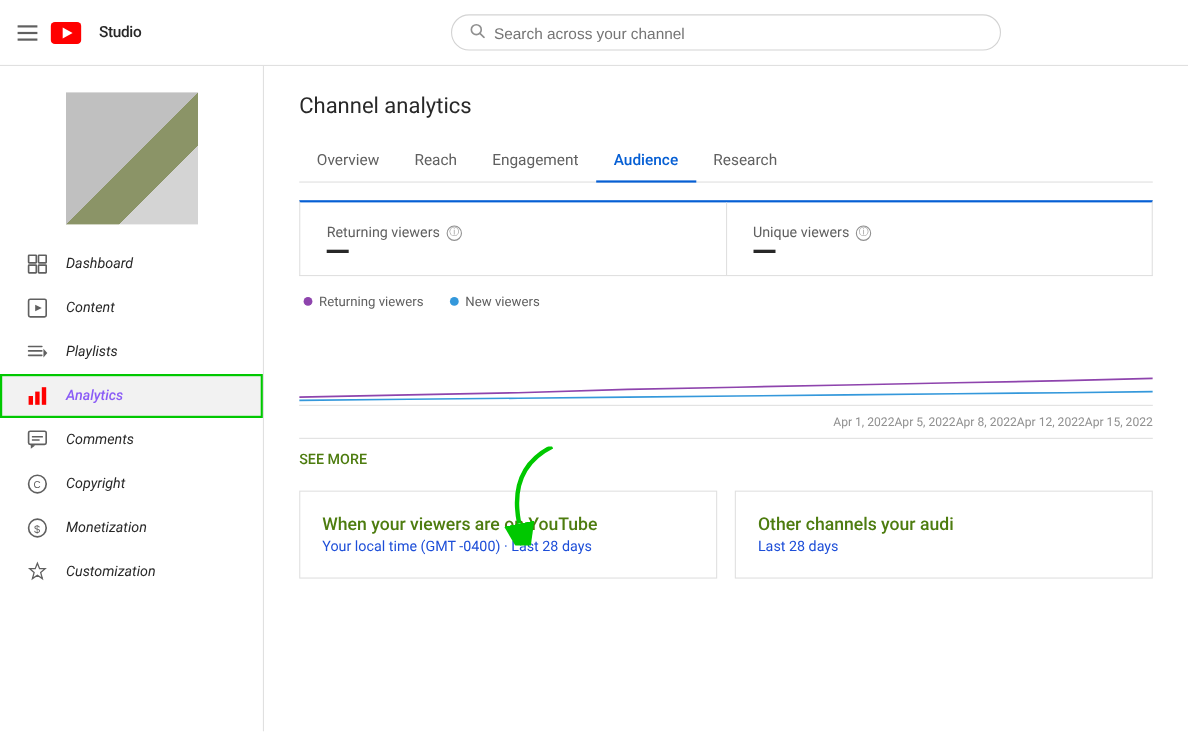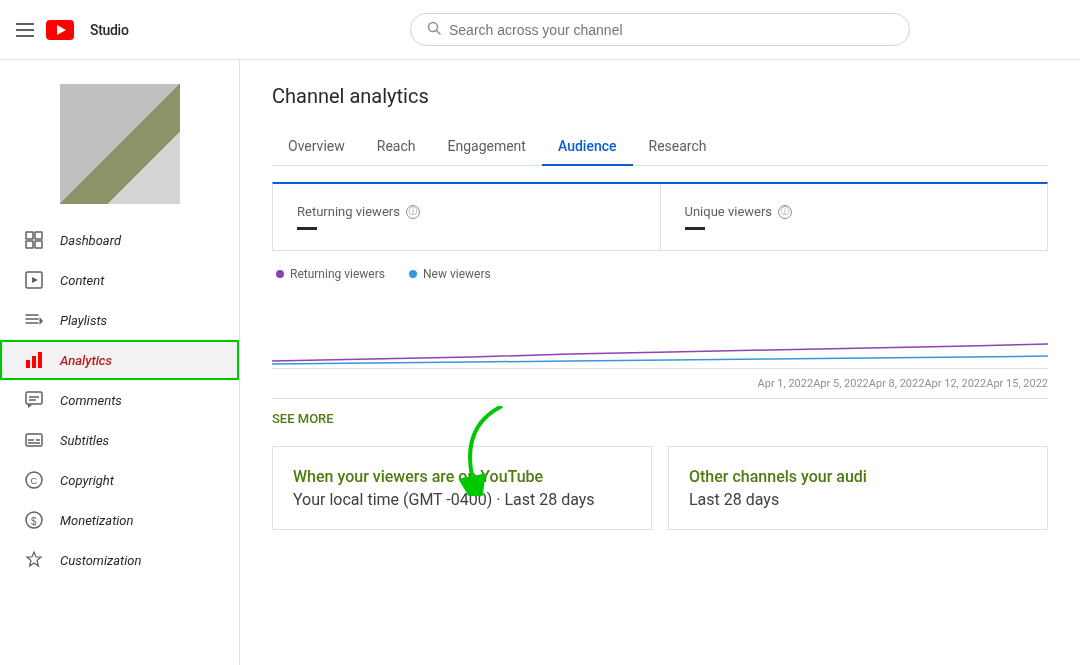--- a/index.html
+++ b/index.html
@@ -113,21 +113,21 @@
       padding: 10px 24px;
       gap: 16px;
       cursor: pointer;
       font-size: 13px;
       color: #282828;
       border-radius: 0;
       position: relative;
     }
     .nav-item.active {
       background: #f2f2f2;
-      color: #b91c1c;
+      color: #8b5cf6;
       font-weight: 500;
       outline: 2px solid #00c800;
       outline-offset: -2px;
     }
     .nav-item.active .nav-icon {
       color: #ff0000;
     }
     .nav-icon {
       width: 20px;
       height: 20px;
@@ -276,22 +276,22 @@
       padding: 20px;
       min-height: 80px;
     }
     .bottom-card-title {
       font-size: 16px;
       font-weight: 500;
       color: #4d7c0f;
       margin-bottom: 4px;
     }
     .bottom-card-sub {
-      font-size: 16px;
-      color: #404040;
+      font-size: 13px;
+      color: #1d4ed8;
     }
 
     
     .green-arrow {
       position: absolute;
       left: 170px;
       top: -40px;
       z-index: 10;
     }
 
@@ -408,31 +408,20 @@
         <svg width="20" height="20" viewBox="0 0 20 20" fill="none">
           <rect x="2" y="2" width="16" height="12" rx="1.5" stroke="#606060" stroke-width="1.5"></rect>
           <line x1="5" y1="7" x2="15" y2="7" stroke="#606060" stroke-width="1.5"></line>
           <line x1="5" y1="10" x2="12" y2="10" stroke="#606060" stroke-width="1.5"></line>
           <polygon points="4,14 4,18 8,15" fill="#606060"></polygon>
         </svg>
       </span>
       <span class="nav-label">Comments</span>
     </div>
 
-    <div class="nav-item">
-      <span class="nav-icon">
-        <svg width="20" height="20" viewBox="0 0 20 20" fill="none">
-          <rect x="2" y="4" width="16" height="12" rx="1.5" stroke="#606060" stroke-width="1.5"></rect>
-          <line x1="4" y1="10" x2="10" y2="10" stroke="#606060" stroke-width="1.5"></line>
-          <line x1="4" y1="13" x2="16" y2="13" stroke="#606060" stroke-width="1.5"></line>
-          <line x1="12" y1="10" x2="16" y2="10" stroke="#606060" stroke-width="1.5"></line>
-        </svg>
-      </span>
-      <span class="nav-label">Subtitles</span>
-    </div>
 
     <div class="nav-item">
       <span class="nav-icon">
         <svg width="20" height="20" viewBox="0 0 20 20" fill="none">
           <circle cx="10" cy="10" r="8" stroke="#606060" stroke-width="1.5"></circle>
           <text x="6.5" y="14" font-size="9" fill="#606060" font-family="Arial">C</text>
         </svg>
       </span>
       <span class="nav-label">Copyright</span>
     </div>

